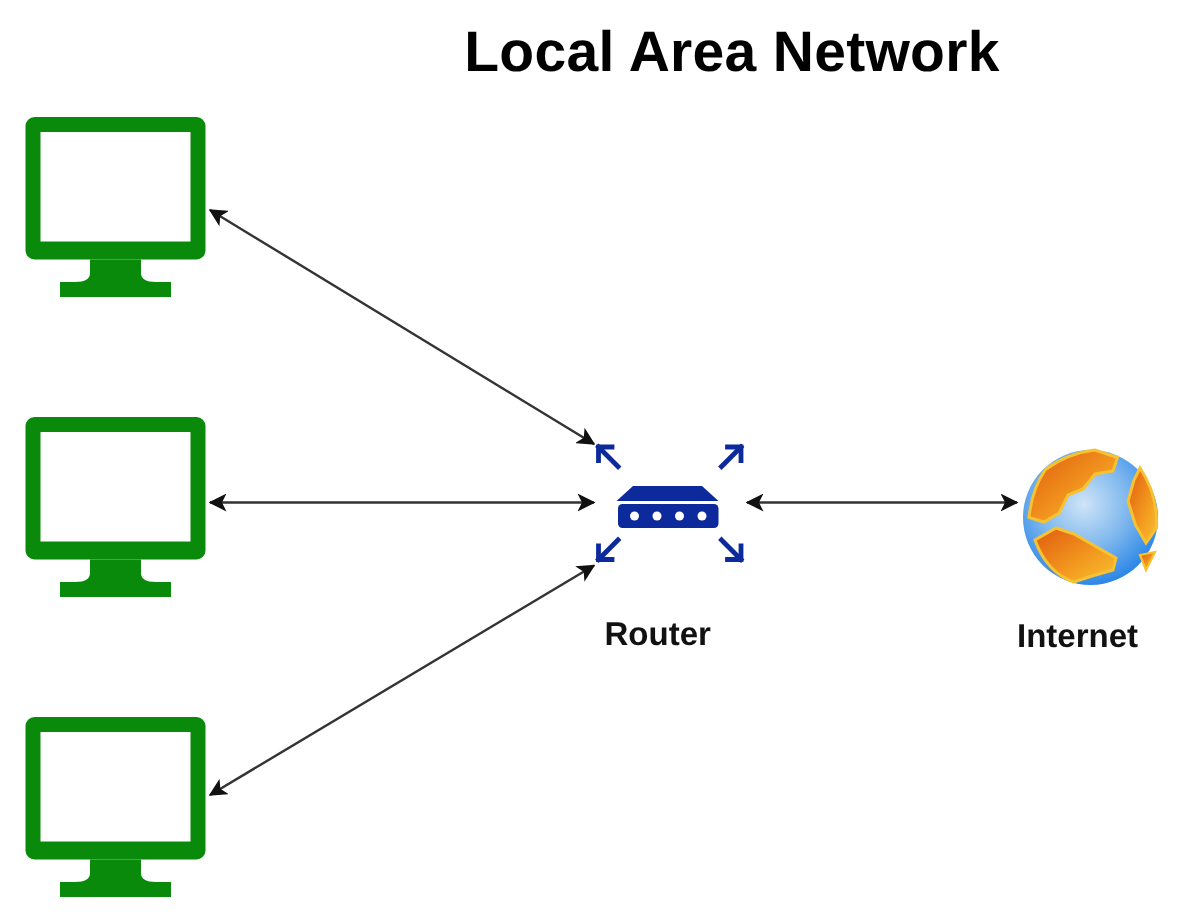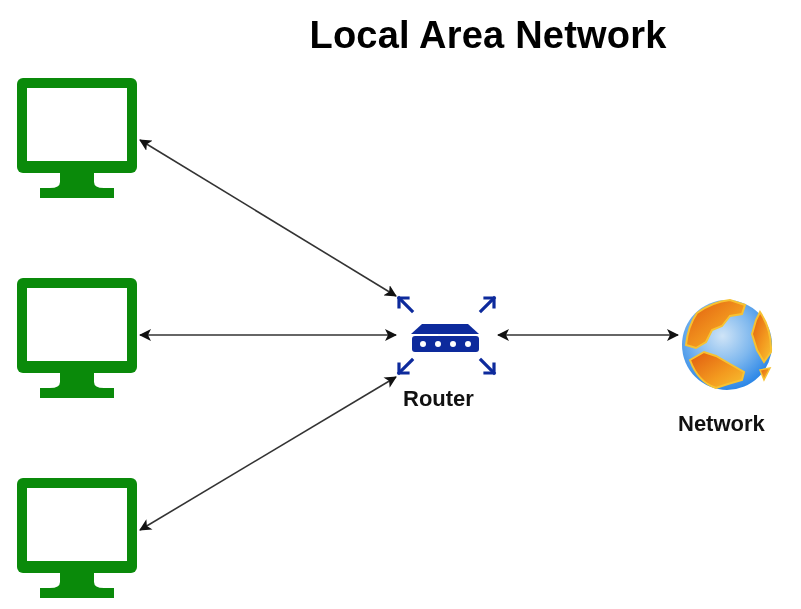--- a/index.html
+++ b/index.html
@@ -1,21 +1,21 @@
 <!DOCTYPE html>
 <html><head>
 <meta charset="utf-8">
 <style>
   html, body { margin: 0; padding: 0; background: #ffffff; }
   body { width: 801px; height: 609px; position: relative; overflow: hidden;
          font-family: "Liberation Sans", sans-serif; }
   #title { position: absolute; left: 0; width: 976px; top: 14px; text-align: center;
            font-weight: bold; font-size: 38px; color: #000; letter-spacing: 0.2px; }
   .label { position: absolute; font-weight: bold; font-size: 22px; color: #111; }
-  #router-label { left: 403px; top: 386px; }
+  #router-label { left: 403px; top: 410px; }
   #internet-label { left: 678px; top: 411px; }
   svg#canvas { position: absolute; left: 0; top: 0; }
 </style>
 </head>
 <body>
 
 <div id="title">Local Area Network</div>
 
 <svg id="canvas" width="801" height="609" viewBox="0 0 801 609">
   <defs>
@@ -76,13 +76,13 @@
   <g>
     <circle cx="727" cy="345" r="45" fill="url(#ocean)"></circle>
     <path d="M697,313 Q712,302 730,300 L745,305 L742,314 L730,316 L722,326 L712,330 L706,342 L696,348 L686,345 Q688,326 697,313 Z" fill="url(#land)" stroke="#f7c232" stroke-width="2"></path>
     <path d="M760,312 Q772,330 771,352 L764,362 L757,350 L752,334 L756,320 Z" fill="url(#land)" stroke="#f7c232" stroke-width="2"></path>
     <path d="M690,360 L704,352 L716,356 L730,364 L744,372 L742,380 L728,384 L716,388 Q698,382 690,360 Z" fill="url(#land)" stroke="#f7c232" stroke-width="2"></path>
     <path d="M760,370 L770,368 L764,380 Z" fill="url(#land)" stroke="#f7c232" stroke-width="1.5"></path>
   </g>
 </svg>
 
 <div id="router-label" class="label">Router</div>
-<div id="internet-label" class="label">Network</div>
+<div id="internet-label" class="label">Internet</div>
 
 </body></html>

